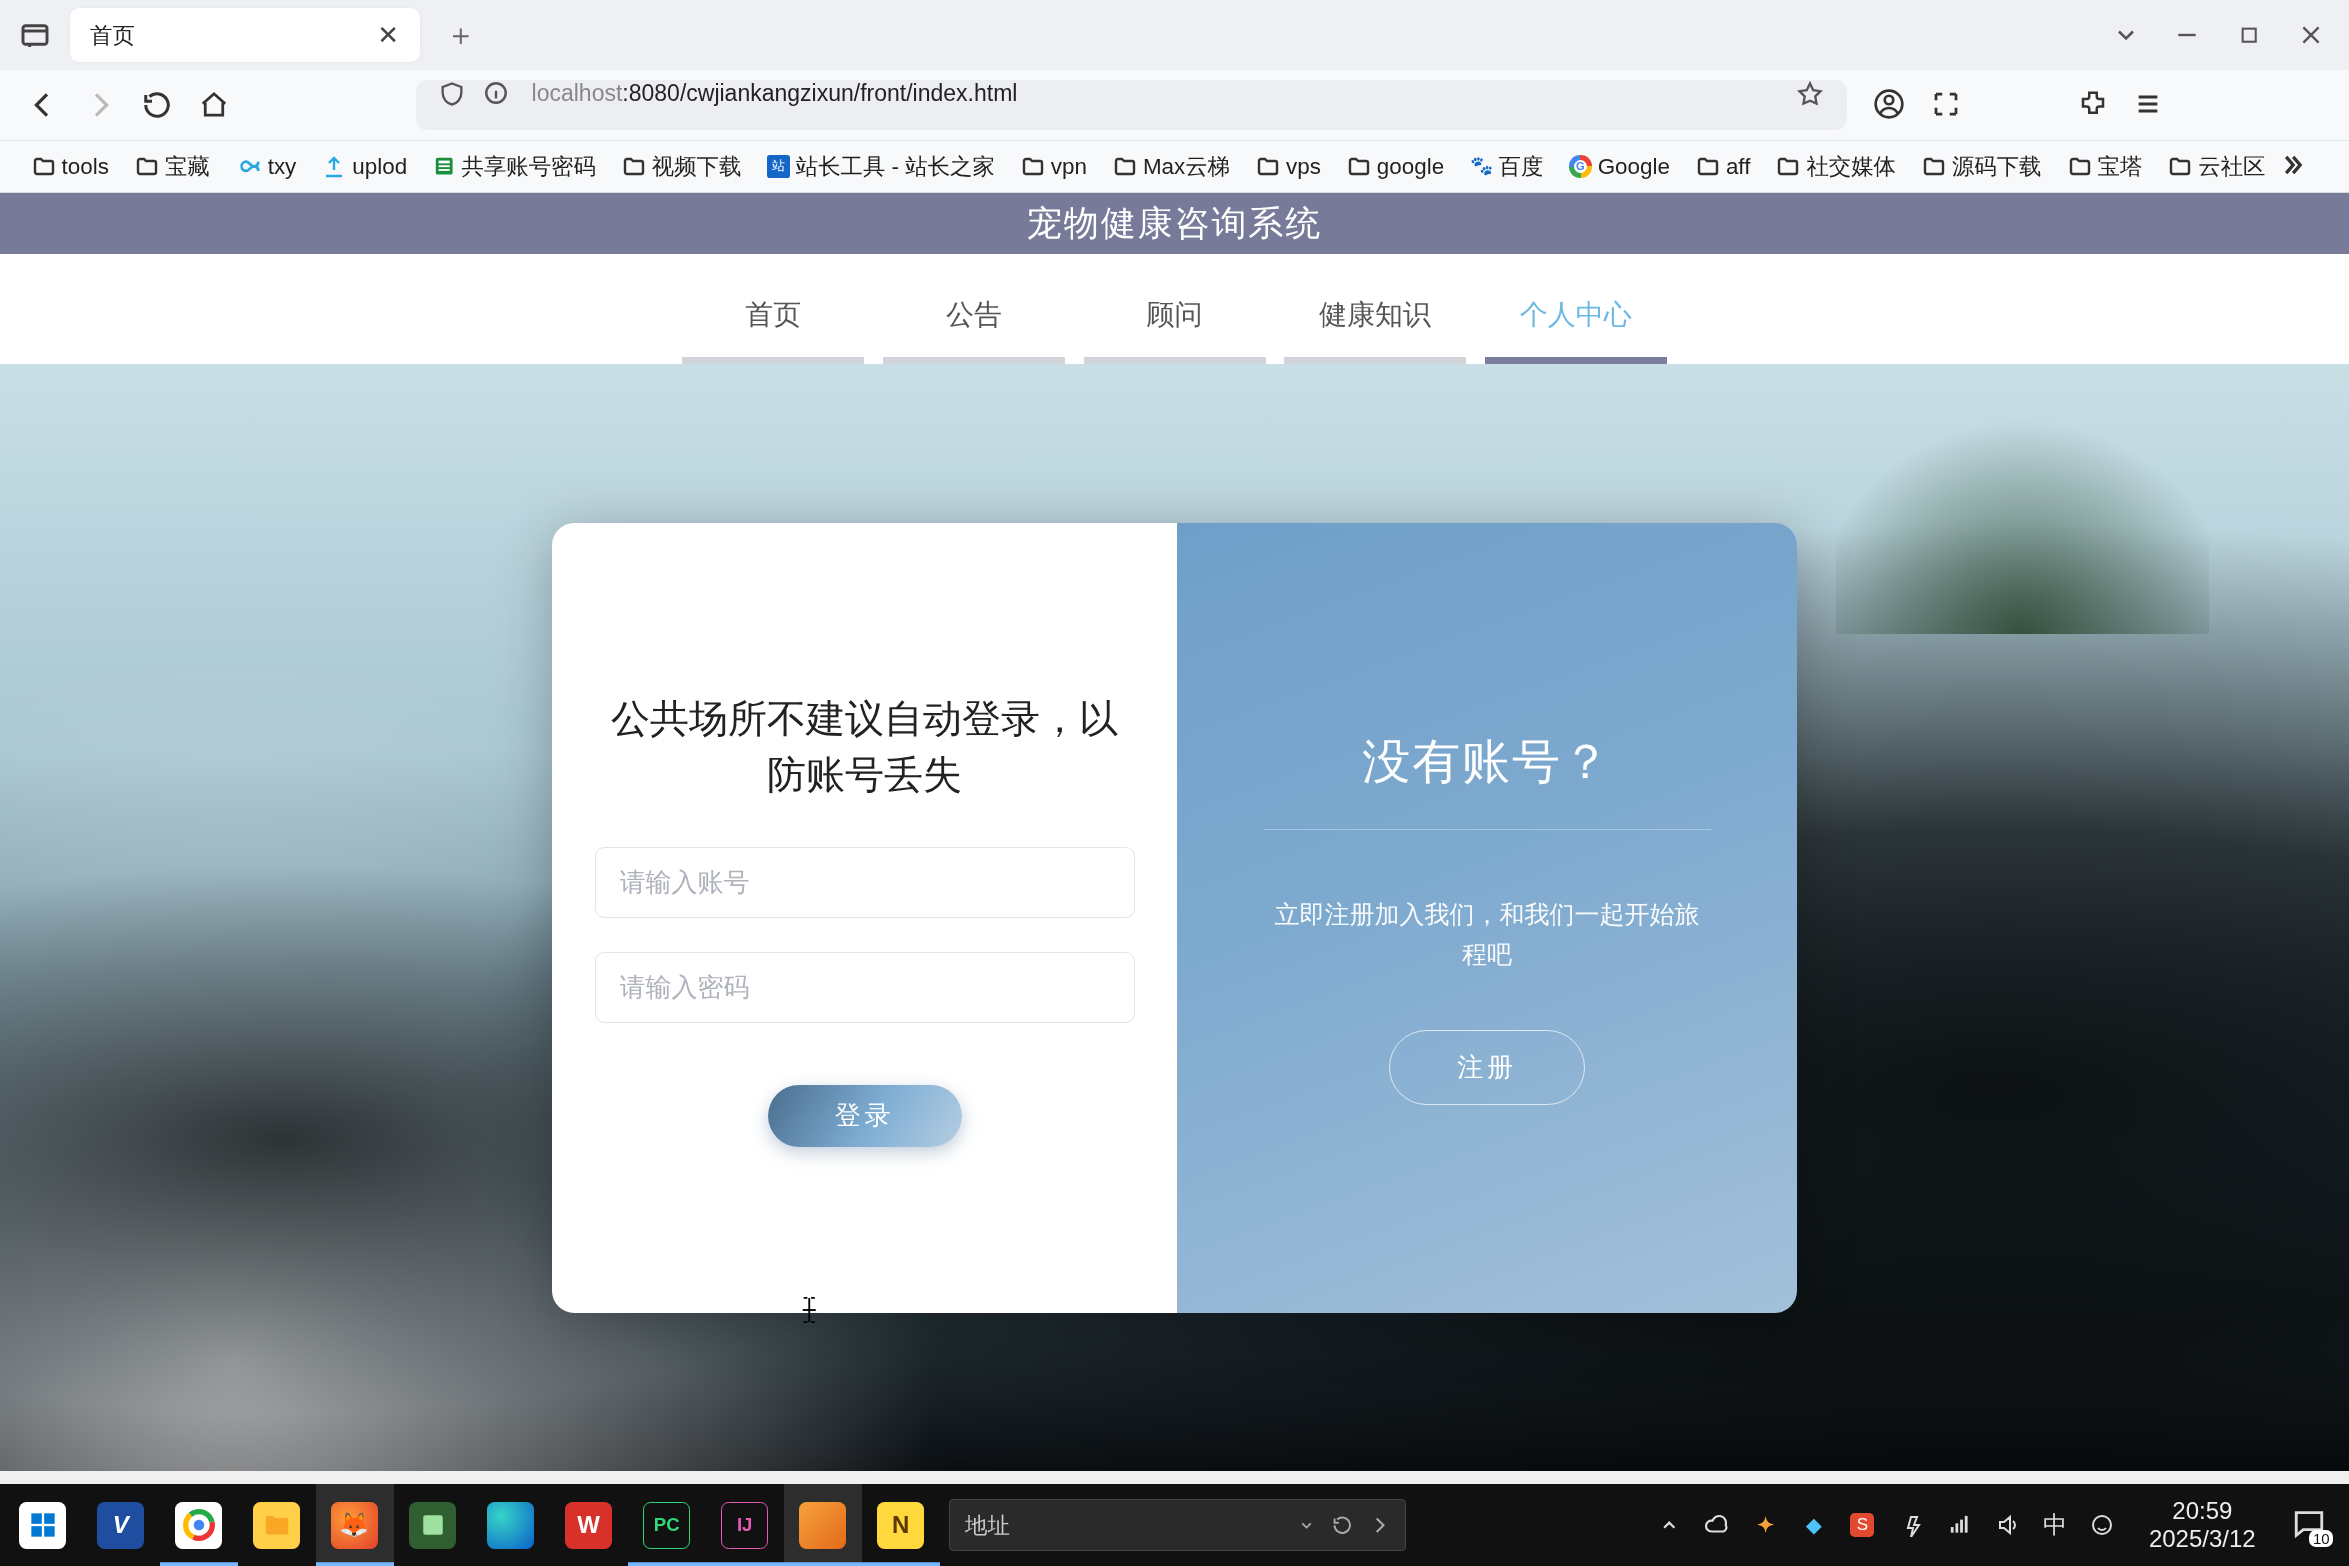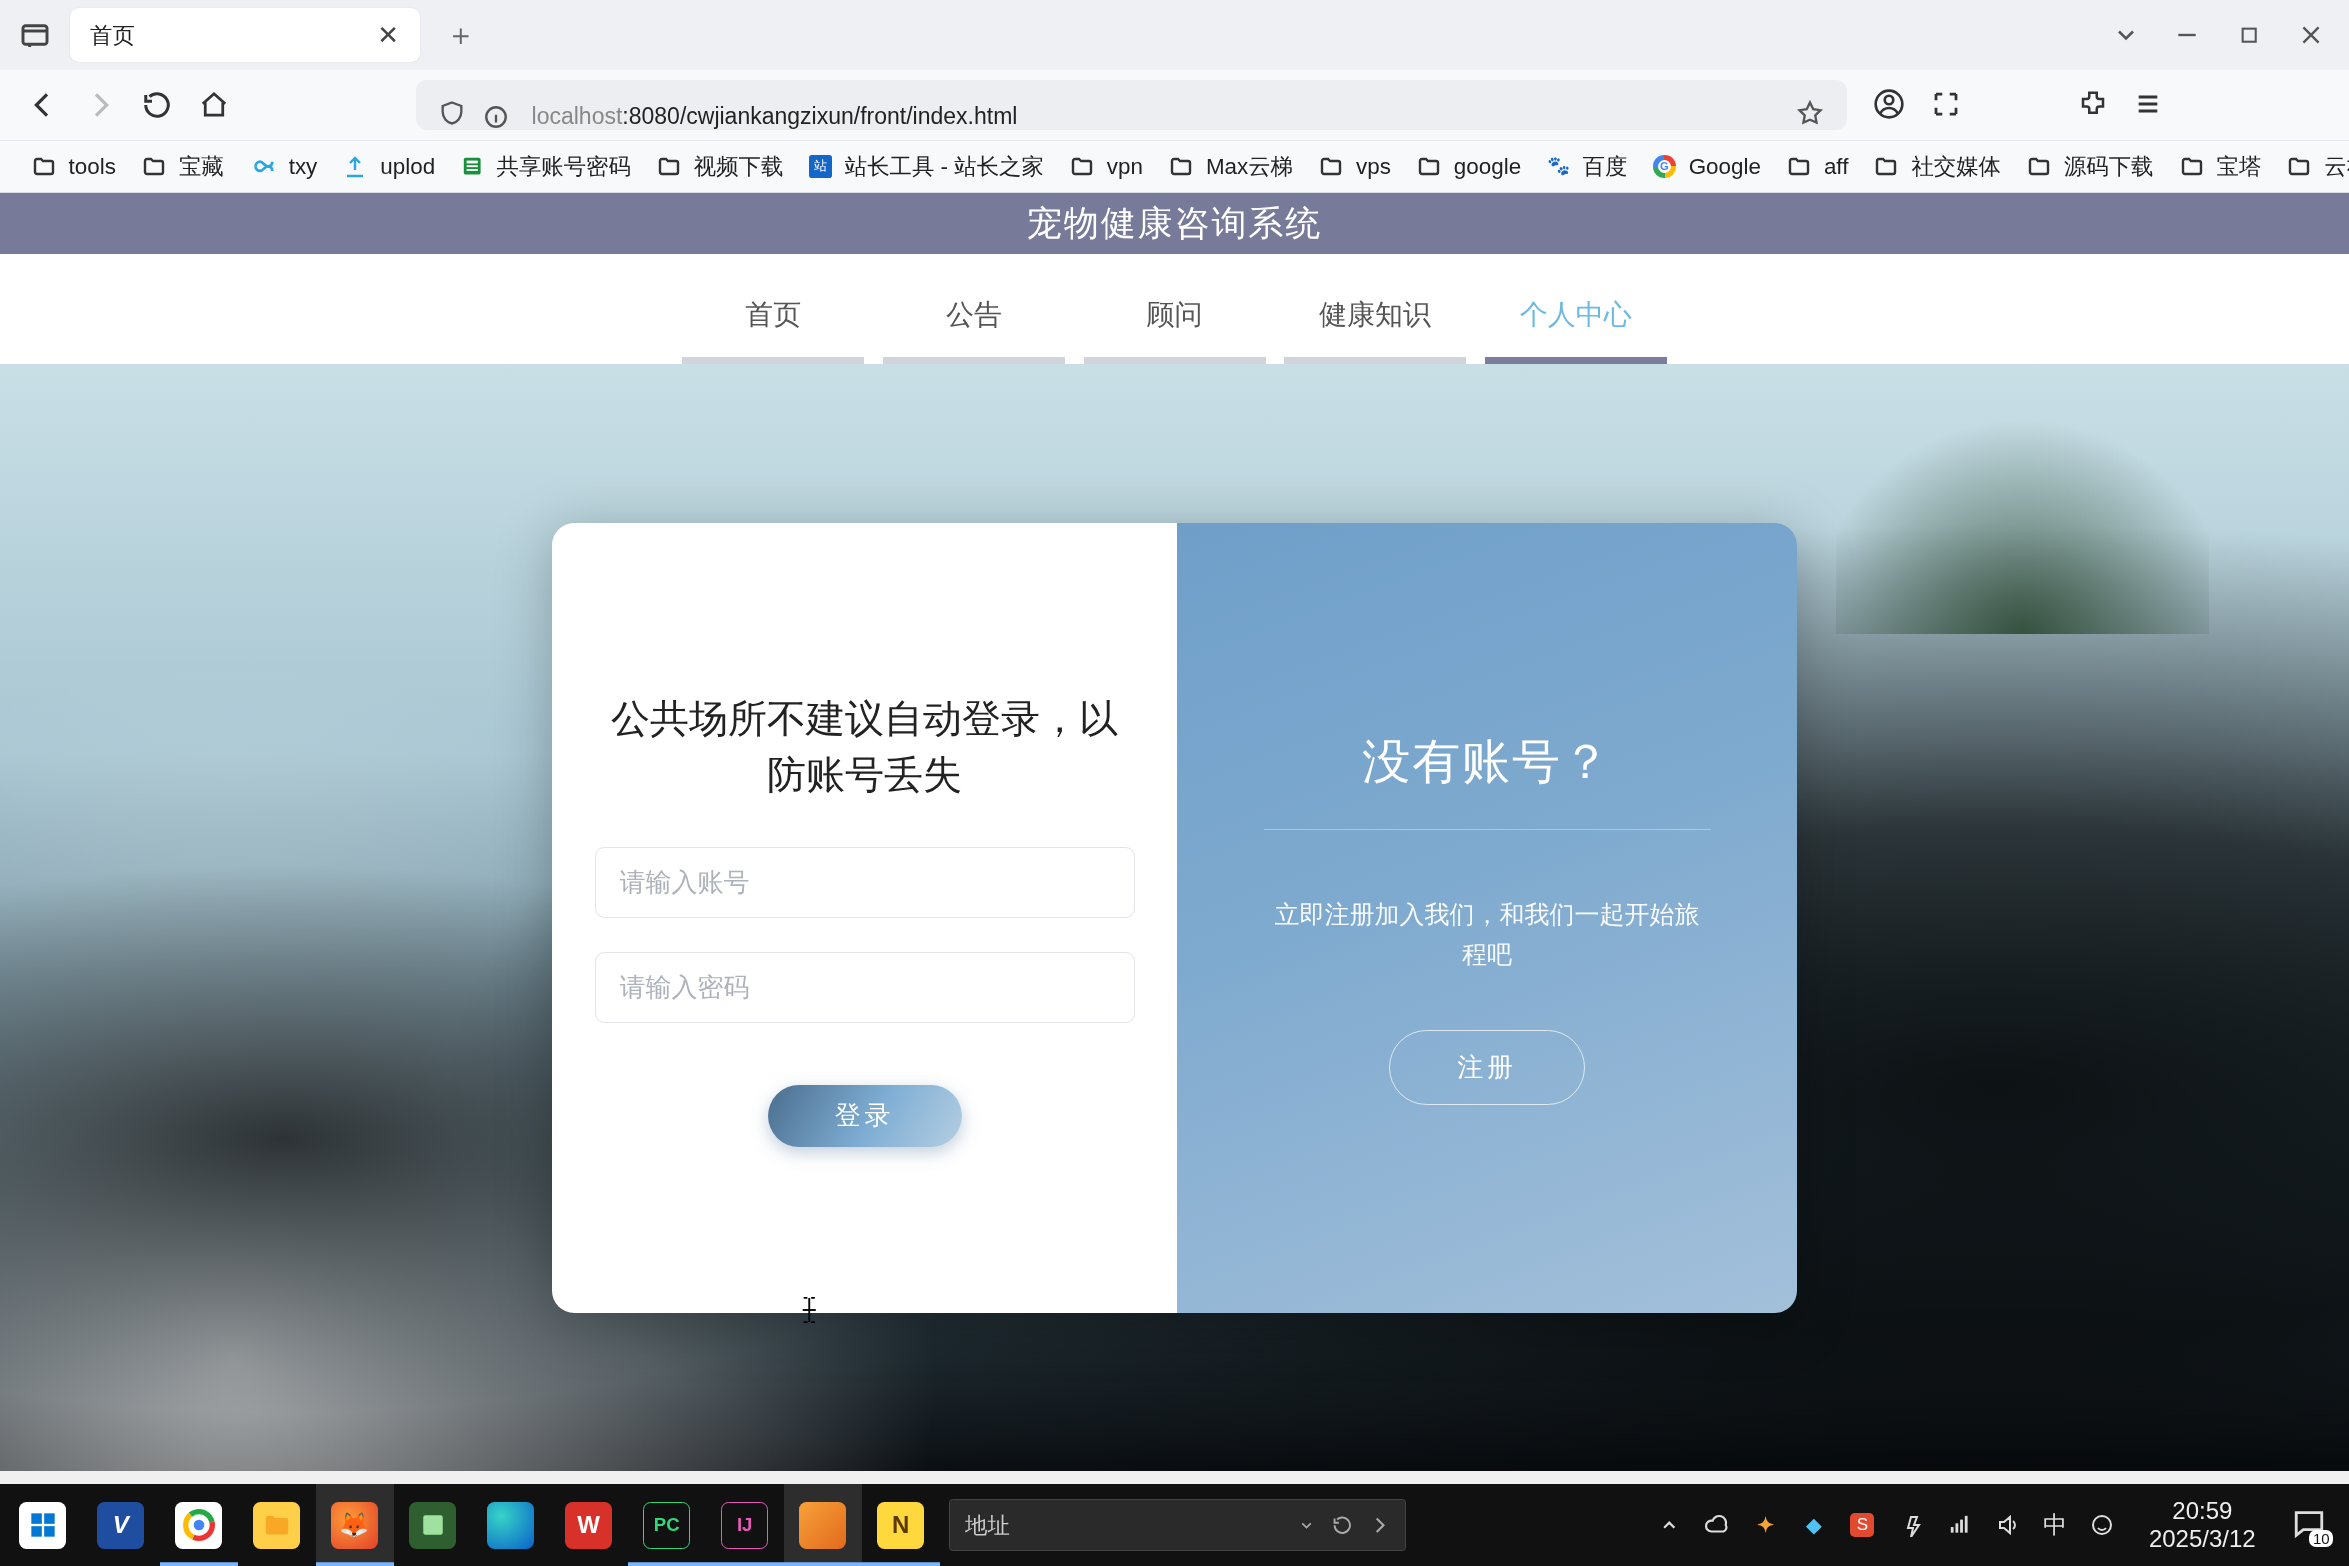--- a/index.html
+++ b/index.html
@@ -14,30 +14,30 @@
   .tab .tab-title { font-size:22.4px; color:#222; }
   .tab-close { font-size:26px; color:#444; }
   .new-tab { width:45px; height:45px; display:flex; align-items:center; justify-content:center; margin-left:18.6px; color:#666; font-size:30px; }
   .tab-spacer { flex:1 1 auto; }
   .win-btn { width:58px; height:51px; display:flex; align-items:center; justify-content:center; margin-left:3.7px; color:#555; }
   .win-btn svg { stroke:#555; fill:none; stroke-width:2.2; }
 
   .addr-row { display:flex; align-items:center; height:70px; padding:0 18.6px; background:#f8f9fb; }
   .nav-btn { width:48px; height:48px; display:flex; align-items:center; justify-content:center; margin-right:9.3px; color:#555; border-radius:5.6px; }
   .nav-btn.disabled { color:#bbb; }
-  .addr-bar { flex:1 1 auto; display:flex; align-items:flex-end; background:#eceef2; border-radius:11.2px; height:50px; padding:0 22.4px; max-width:1431px; }
+  .addr-bar { flex:1 1 auto; display:flex; align-items:flex-start; background:#eceef2; border-radius:11.2px; height:50px; padding:0 22.4px; max-width:1431px; }
   .addr-bar .shield { margin-right:17px; }
   .addr-bar .info { margin-right:22.4px; display:flex; align-items:center; }
   .url { font-size:23px; color:#222; }
   .url .dim { color:#888; }
   .addr-star { margin-left:auto; color:#555; }
   .addr-right { display:flex; align-items:center; gap:26px; padding-left:26px; }
 
   .bookmarks-row { display:flex; align-items:center; height:52px; padding:0 18.6px; background:#f8f9fb; border-top:0.9px solid #e5e8ee; }
-  .bk { display:flex; align-items:center; gap:13px; font-size:22.4px; color:#222; padding:0 13px; height:37px; border-radius:5.6px; white-space:nowrap; }
+  .bk { display:flex; align-items:center; gap:6px; font-size:22.4px; color:#222; padding:0 13px; height:37px; border-radius:5.6px; white-space:nowrap; }
   .bk svg { flex-shrink:0; }
   .bk-overflow { margin-left:auto; display:flex; align-items:center; gap:9.3px; }
 
   
   .viewport { position:relative; width:100%; height:1291px; overflow:hidden; }
   .site-banner { background:#777a98; color:#fff; height:61px; display:flex; align-items:center; justify-content:center; font-size:35px; letter-spacing:1.9px; }
   .site-nav { background:#fff; height:110px; display:flex; align-items:flex-end; justify-content:center; gap:18.6px; }
   .nav-item { width:182px; display:flex; flex-direction:column; align-items:center; }
   .nav-item .lbl { font-size:28px; color:#555; padding-bottom:22.4px; }
   .nav-item.active .lbl { color:#6cb9e2; }

